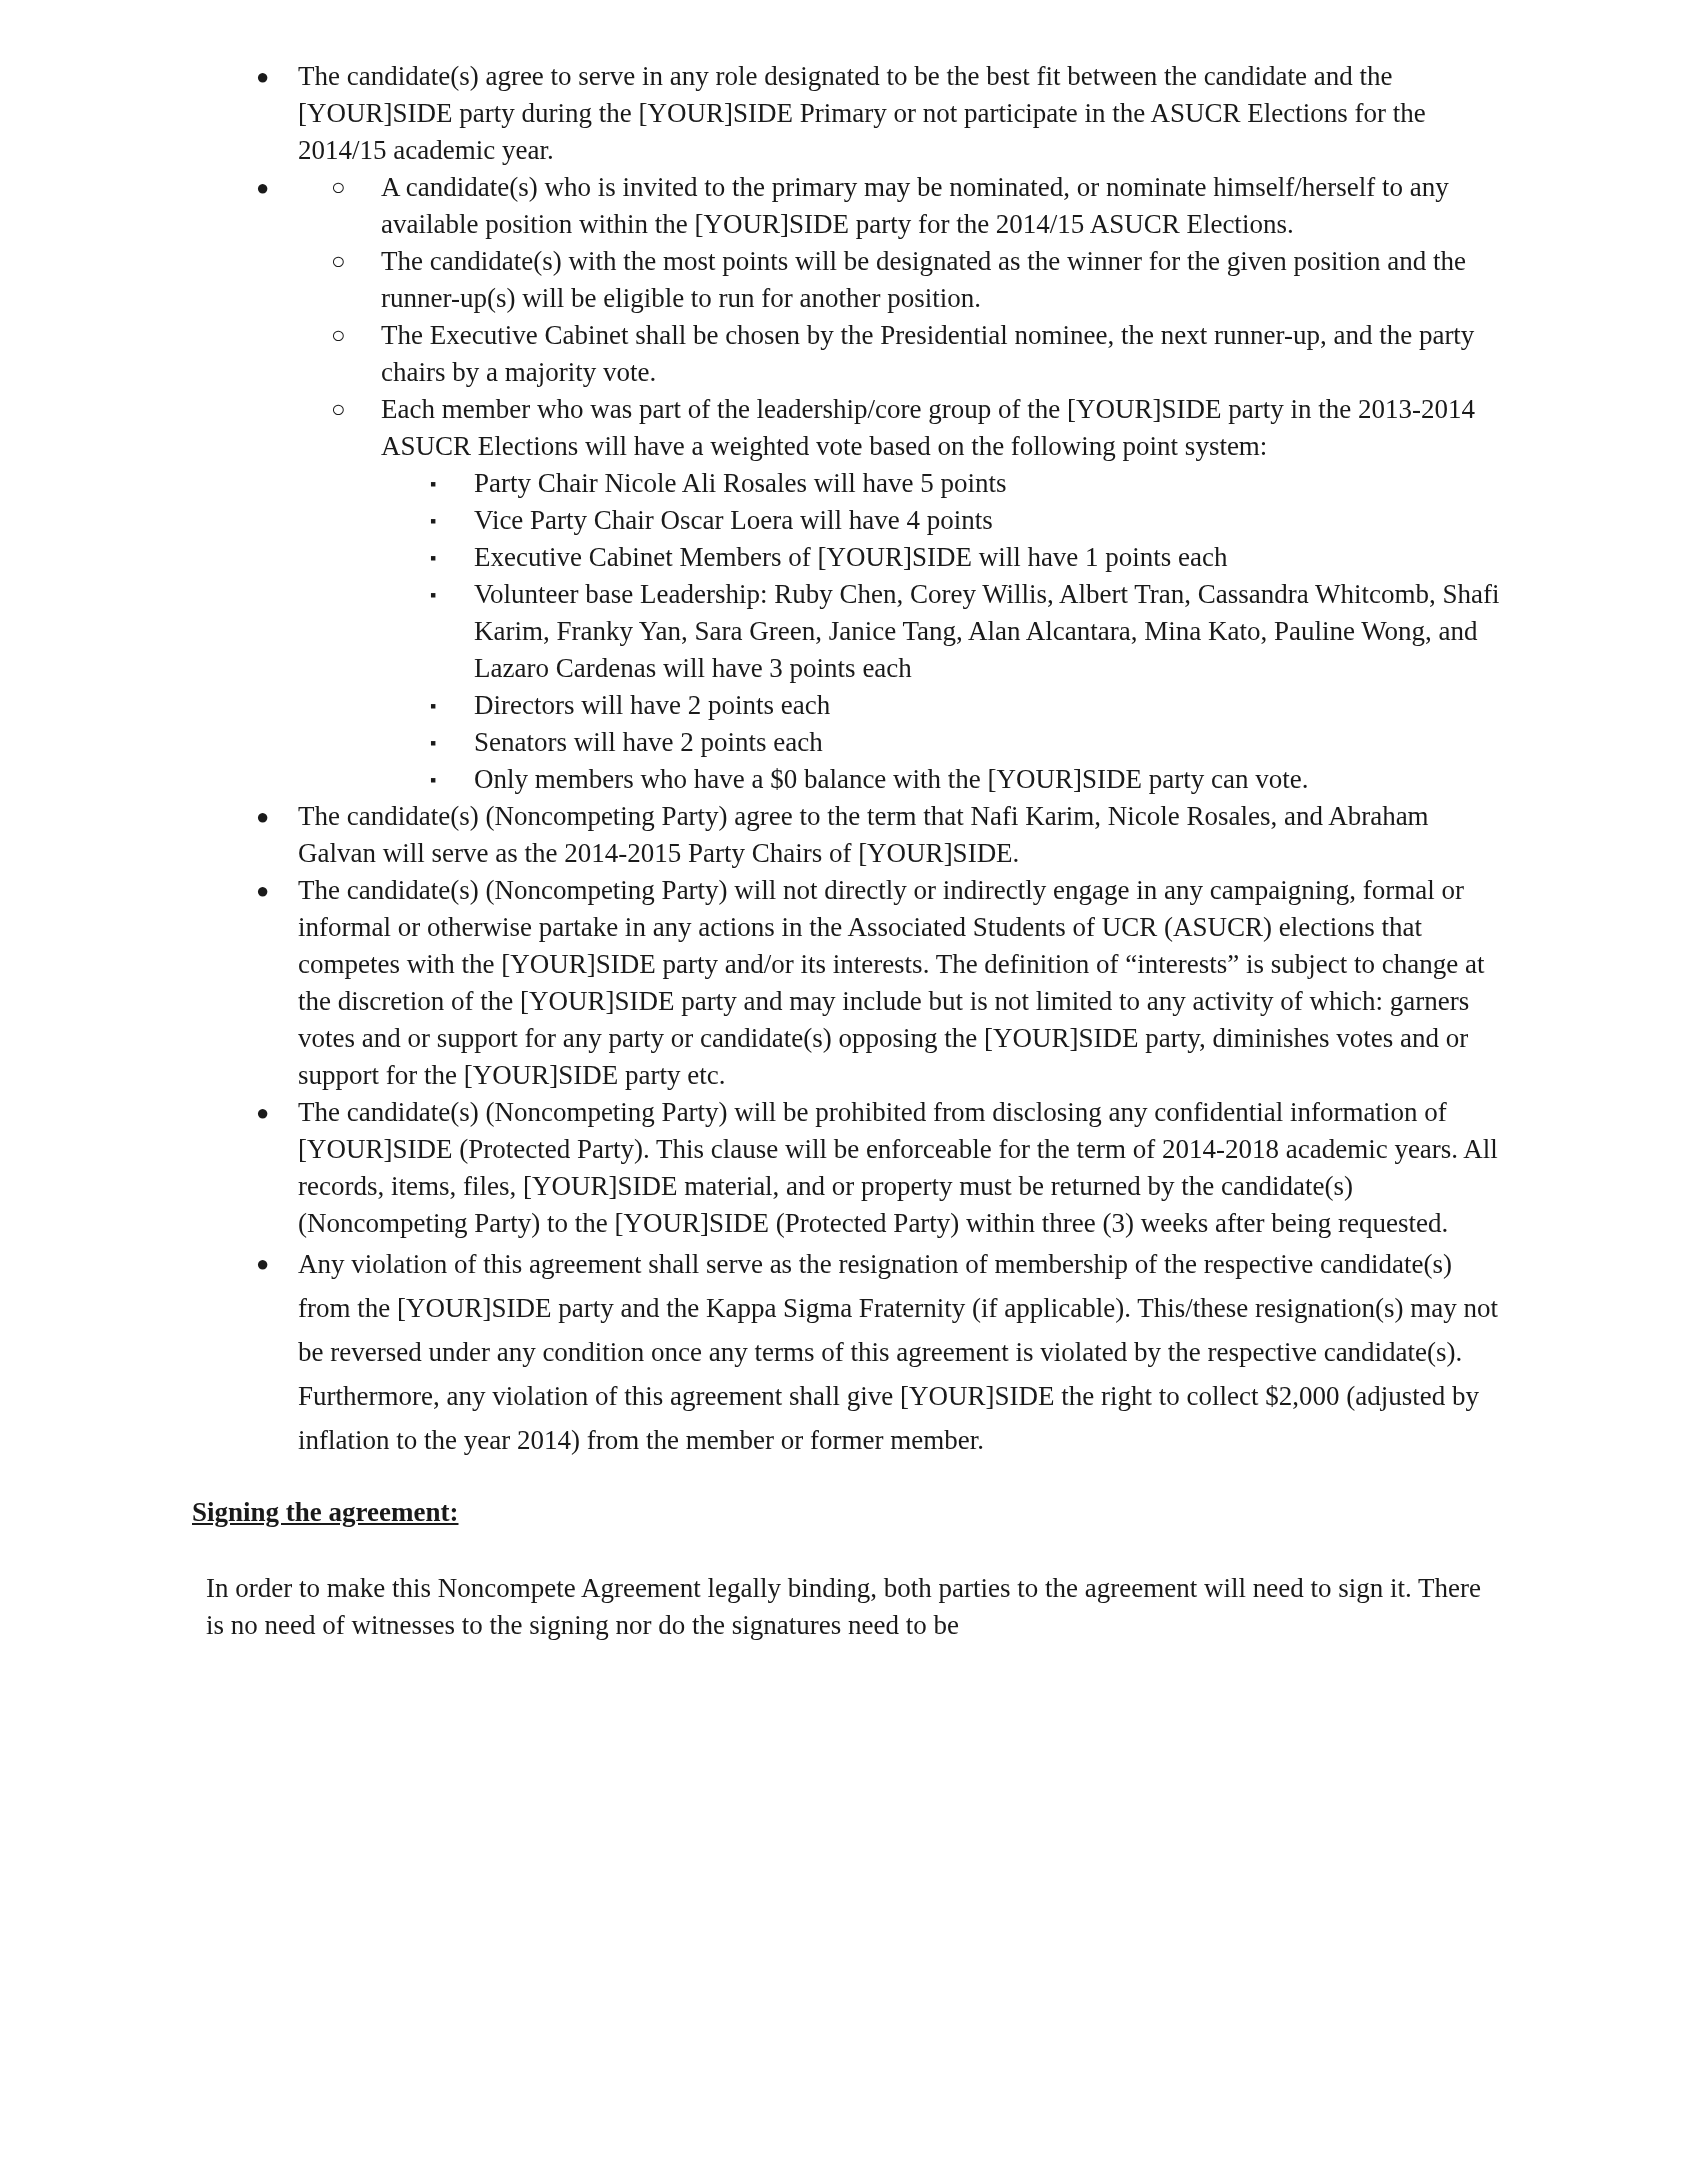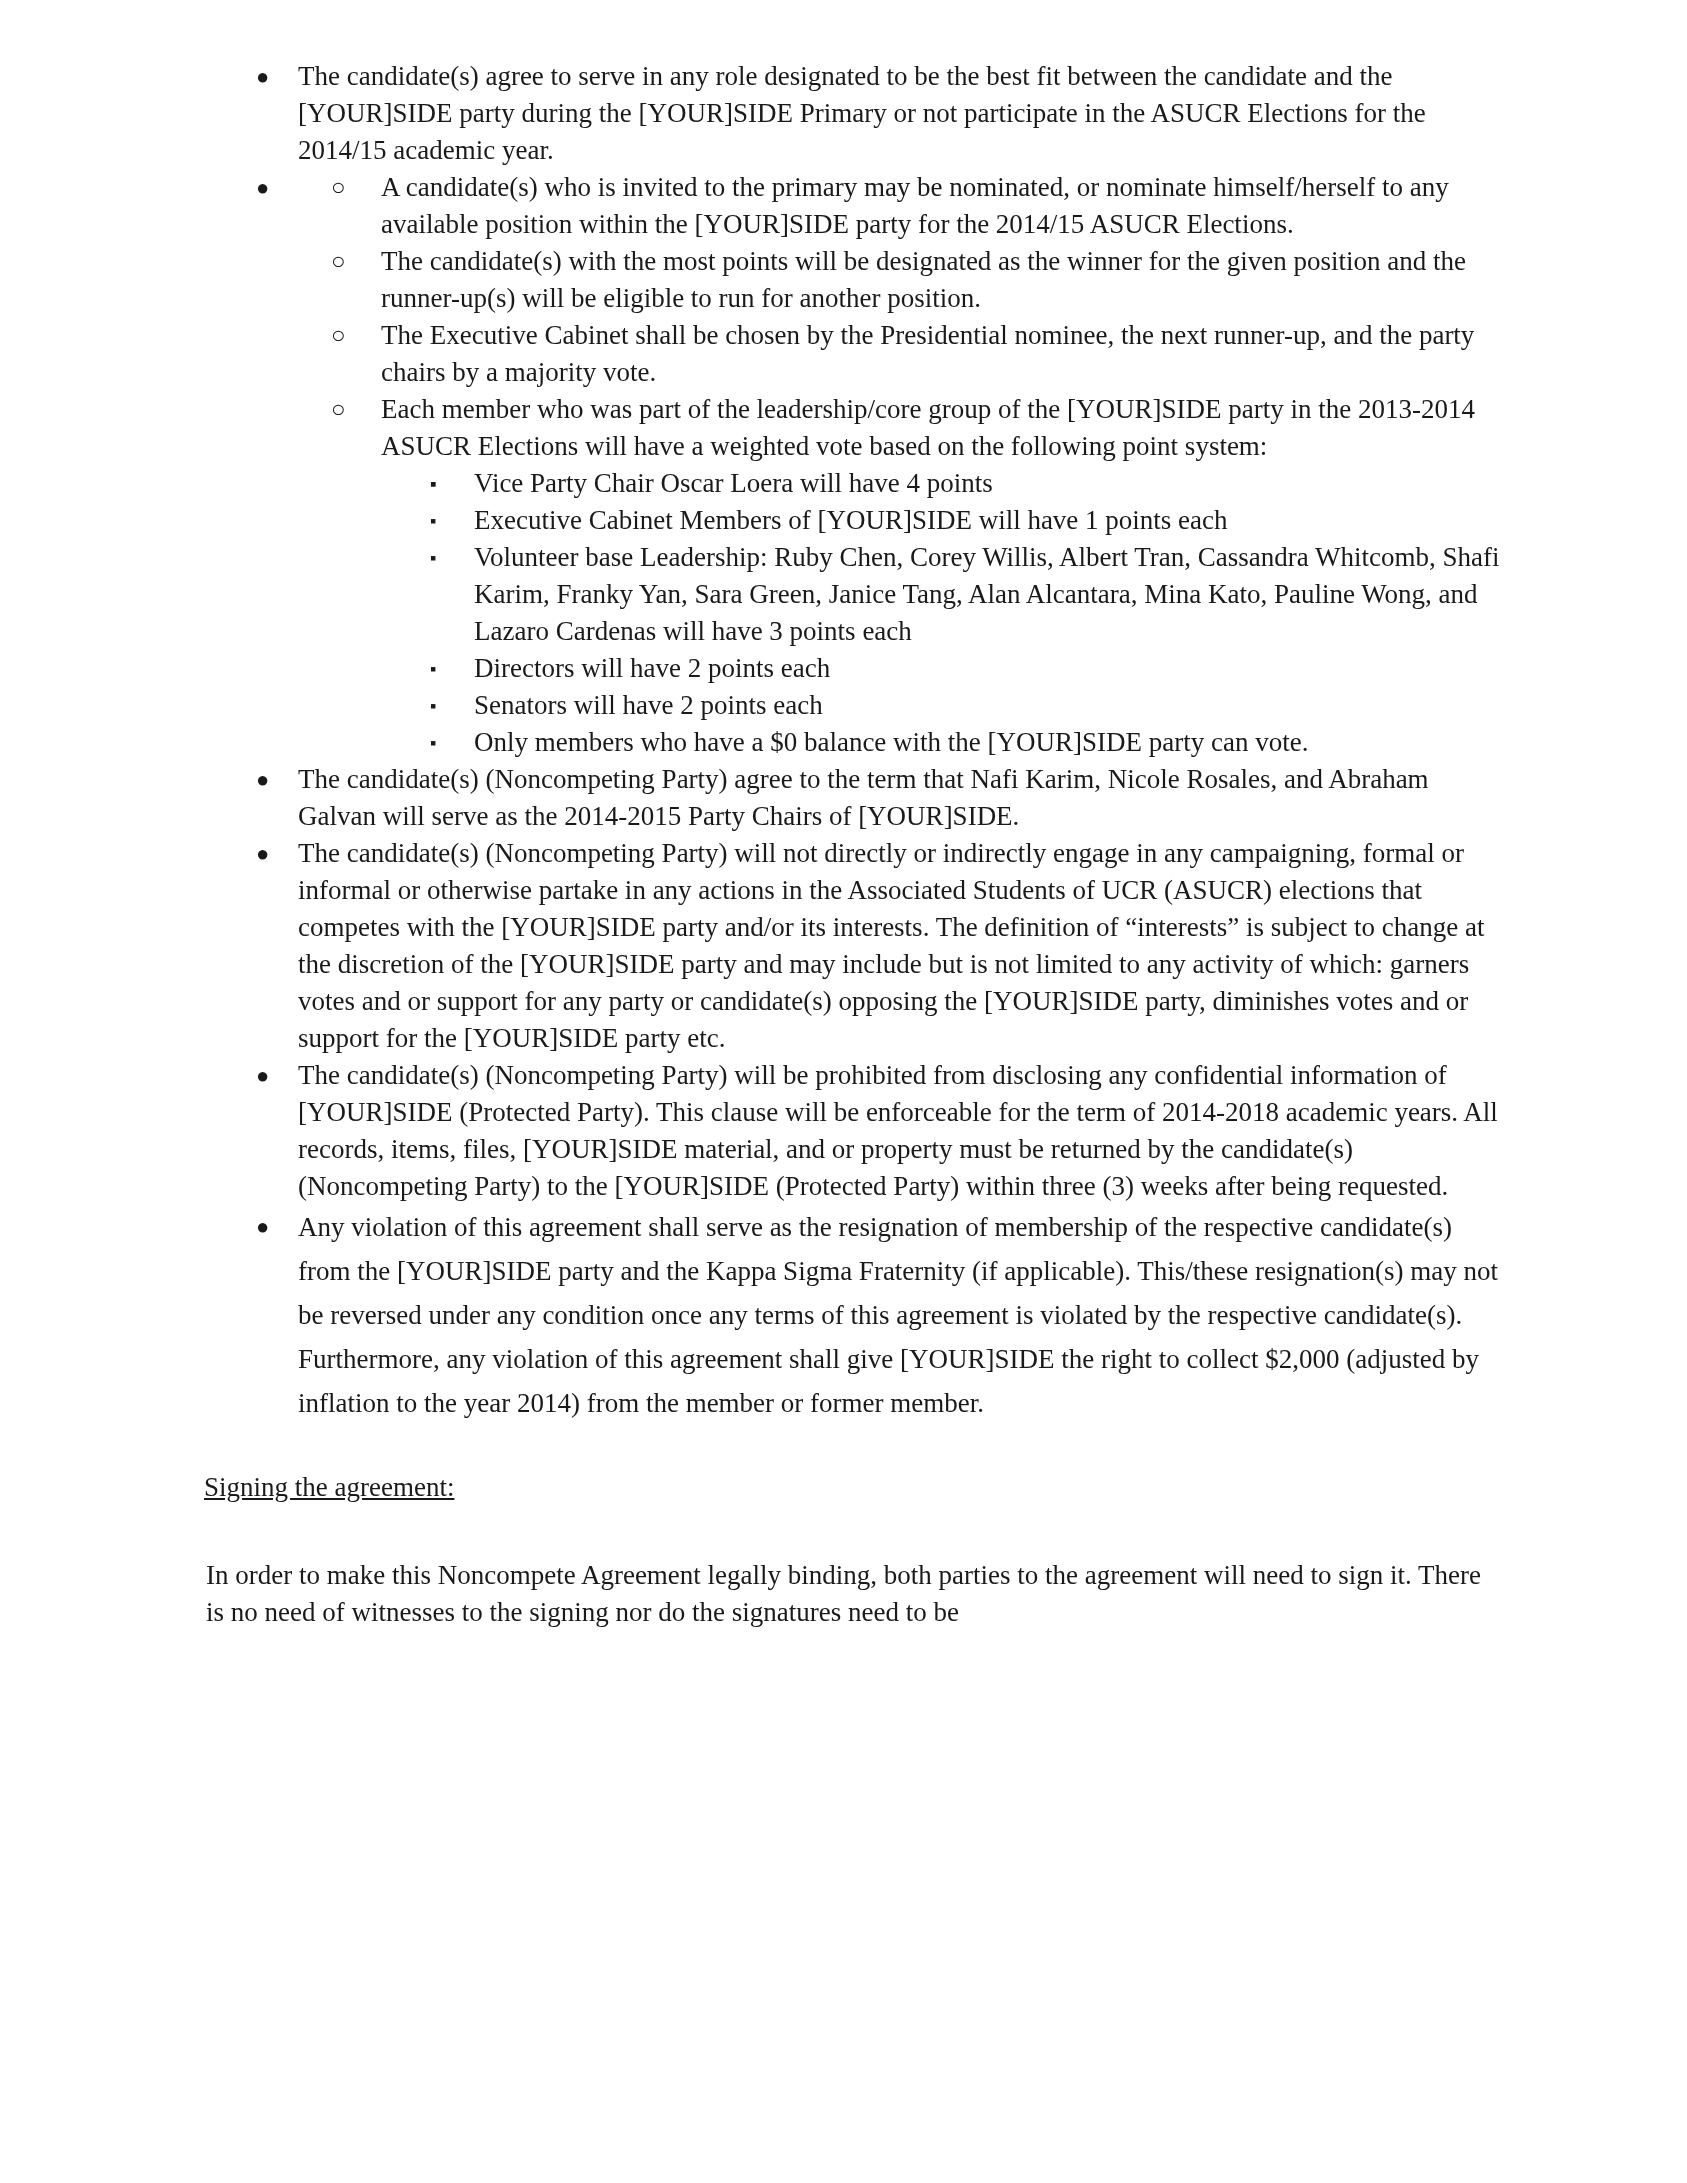--- a/index.html
+++ b/index.html
@@ -78,23 +78,23 @@
   ul.sub2 { margin: 0 0 0 93px; padding: 0; list-style: none; }
   ul.sub3 { margin: 0 0 0 93px; padding: 0; list-style: none; }
 
   
   li.loose { line-height: 44px; }
   li.loose > .bullet { line-height: 44px; }
 
   .section-heading {
     font-size: 27px;
     line-height: 37px;
-    font-weight: normal;
+    font-weight: bold;
     text-decoration: underline;
-    margin: 12px;
+    margin: 0;
     padding: 0;
   }
   .spacer-before-heading { height: 32px; }
   .spacer-after-heading { height: 25px; }
 
   p.body-para {
     font-size: 27px;
     line-height: 37px;
     margin: 14px;
     padding: 0;
@@ -138,20 +138,21 @@
 
         <li class="item l2">
           <span class="bullet">○</span>
           <span class="txt">Each member who was part of the leadership/core group of the [YOUR]SIDE party in the 2013-2014 ASUCR Elections will have a weighted vote based on the following point system:</span>
         </li>
 
         <ul class="sub3">
 
           <li class="item l3">
             <span class="bullet">▪</span>
+            <span class="txt">Party Chair Nicole Ali Rosales will have 5 points</span>
           </li>
 
           <li class="item l3">
             <span class="bullet">▪</span>
             <span class="txt">Vice Party Chair Oscar Loera will have 4 points</span>
           </li>
 
           <li class="item l3">
             <span class="bullet">▪</span>
             <span class="txt">Executive Cabinet Members of [YOUR]SIDE will have 1 points each</span>

